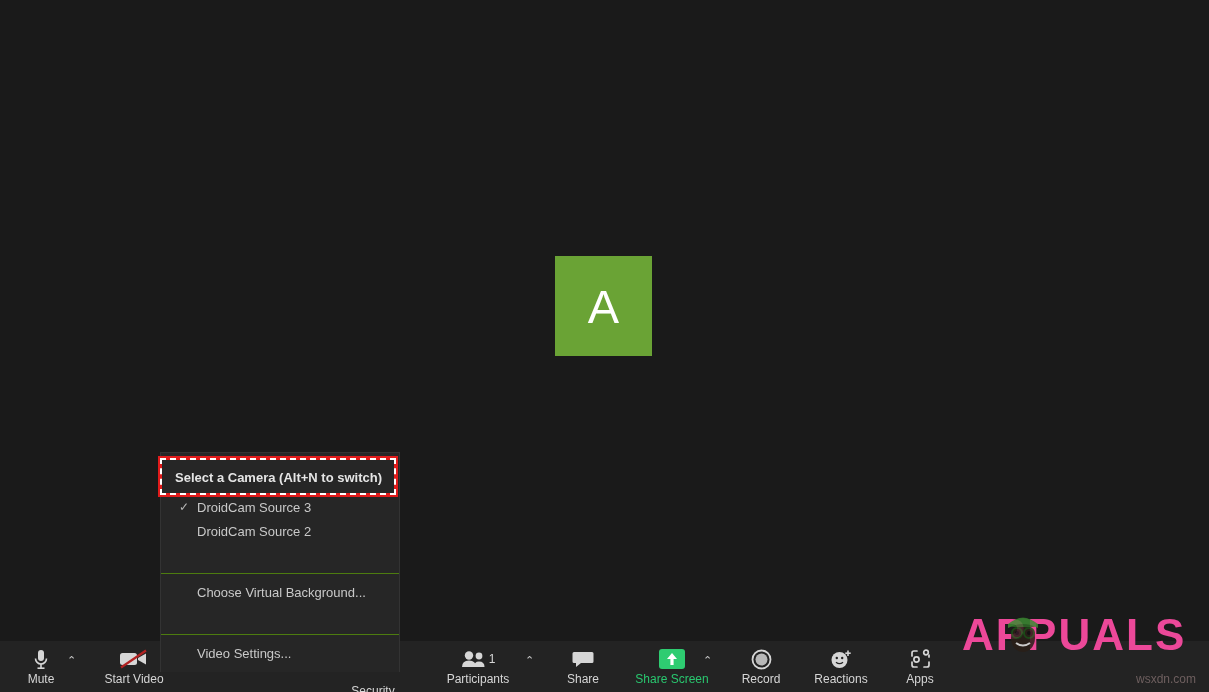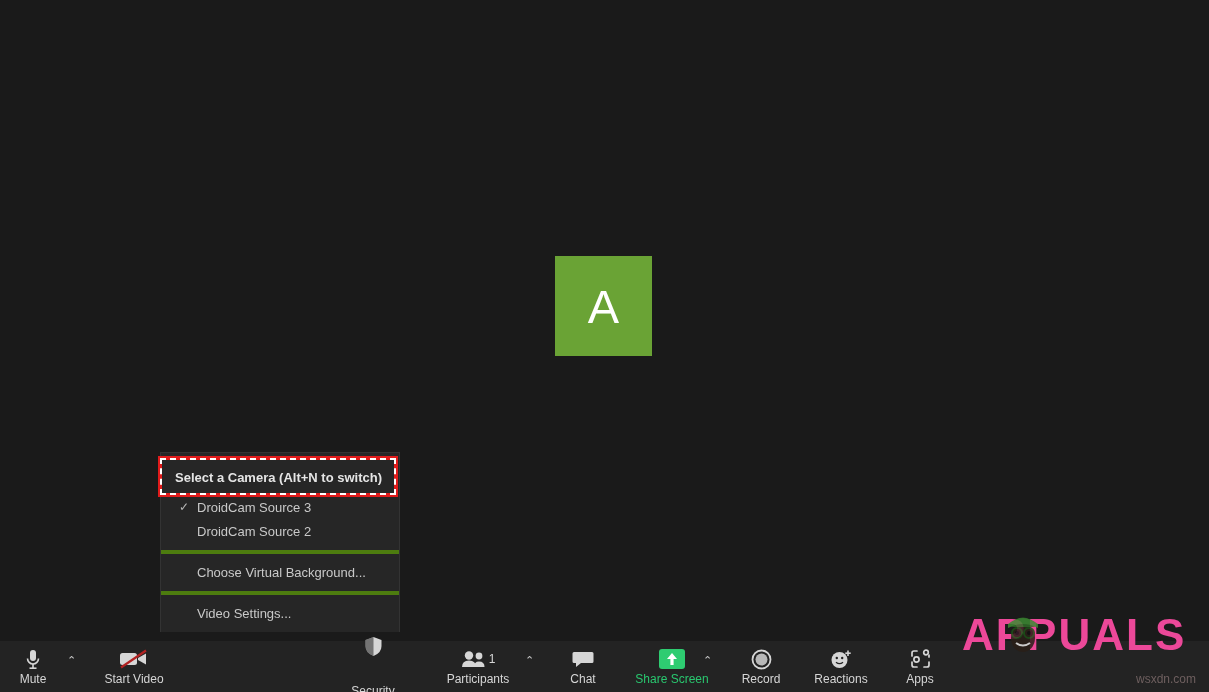--- a/index.html
+++ b/index.html
@@ -41,21 +41,21 @@
     position: absolute;
     left: 160px; top: 452px;
     width: 240px;
     background: #262626;
     border: 1px solid #333333;
     border-bottom: none;
     padding-bottom: 0;
     z-index: 20;
   }
   .menu-group { padding: 6px 0 7px 0; }
-  .menu-group + .menu-group { border-top: 4px solid #4d7c0f; }
+  .menu-group + .menu-group { border-top: 1px solid #4d7c0f; margin-top: 23px; }
   .menu-header {
     position: relative;
     height: 36px;
     display: flex; align-items: center;
     padding-left: 14px;
     color: #e5e5e5;
     font-size: 13px;
     font-weight: bold;
     white-space: nowrap;
   }
@@ -216,21 +216,21 @@
     <circle cx="17" cy="25" r="5" fill="none" stroke="#1d5018" stroke-width="2"></circle>
     <circle cx="29" cy="25" r="5" fill="none" stroke="#1d5018" stroke-width="2"></circle>
     <line x1="22" y1="25" x2="24" y2="25" stroke="#1d5018" stroke-width="2"></line>
     <circle cx="17" cy="25" r="2" fill="#111"></circle>
     <circle cx="29" cy="25" r="2" fill="#111"></circle>
     <path d="M16 35 Q23 40 30 35" stroke="#e8e8e8" stroke-width="2" fill="none"></path>
   </svg>
 
   <div class="toolbar">
 
-    <div class="tb-item" style="left:6px; width:54px;">
+    <div class="tb-item" style="left:14px; width:54px;">
       <span class="tb-icon">
         <svg width="16" height="21" viewBox="0 0 16 21">
           <rect x="5" y="1" width="6" height="11" rx="3" fill="#d6d6d6"></rect>
           <path d="M2.5 9.5 a5.5 5.5 0 0 0 11 0" stroke="#d6d6d6" stroke-width="1.6" fill="none"></path>
           <line x1="8" y1="15" x2="8" y2="19" stroke="#d6d6d6" stroke-width="1.6"></line>
           <line x1="4.5" y1="19.2" x2="11.5" y2="19.2" stroke="#d6d6d6" stroke-width="1.6"></line>
         </svg>
       </span>
       <span class="tb-label">Mute</span>
     </div>
@@ -272,21 +272,21 @@
       <span class="tb-label">Participants</span>
     </div>
     <span class="tb-chevron" style="left:525px;">⌃</span>
 
     <div class="tb-item" style="left:558px; width:50px;">
       <span class="tb-icon">
         <svg width="22" height="19" viewBox="0 0 22 19">
           <path d="M2 2 h18 a1.5 1.5 0 0 1 1.5 1.5 v8 a1.5 1.5 0 0 1 -1.5 1.5 h-11 l-5 4 v-4 h-2 a1.5 1.5 0 0 1 -1.5 -1.5 v-8 a1.5 1.5 0 0 1 1.5 -1.5 Z" fill="#d6d6d6"></path>
         </svg>
       </span>
-      <span class="tb-label">Chat</span>
+      <span class="tb-label">Share</span>
     </div>
 
     <div class="tb-item" style="left:628px; width:88px;">
       <span class="tb-icon">
         <span class="share-icon-box">
           <svg width="12" height="14" viewBox="0 0 12 14">
             <path d="M6 1 L11 7 L7.6 7 L7.6 13 L4.4 13 L4.4 7 L1 7 Z" fill="#ffffff"></path>
           </svg>
         </span>
       </span>

